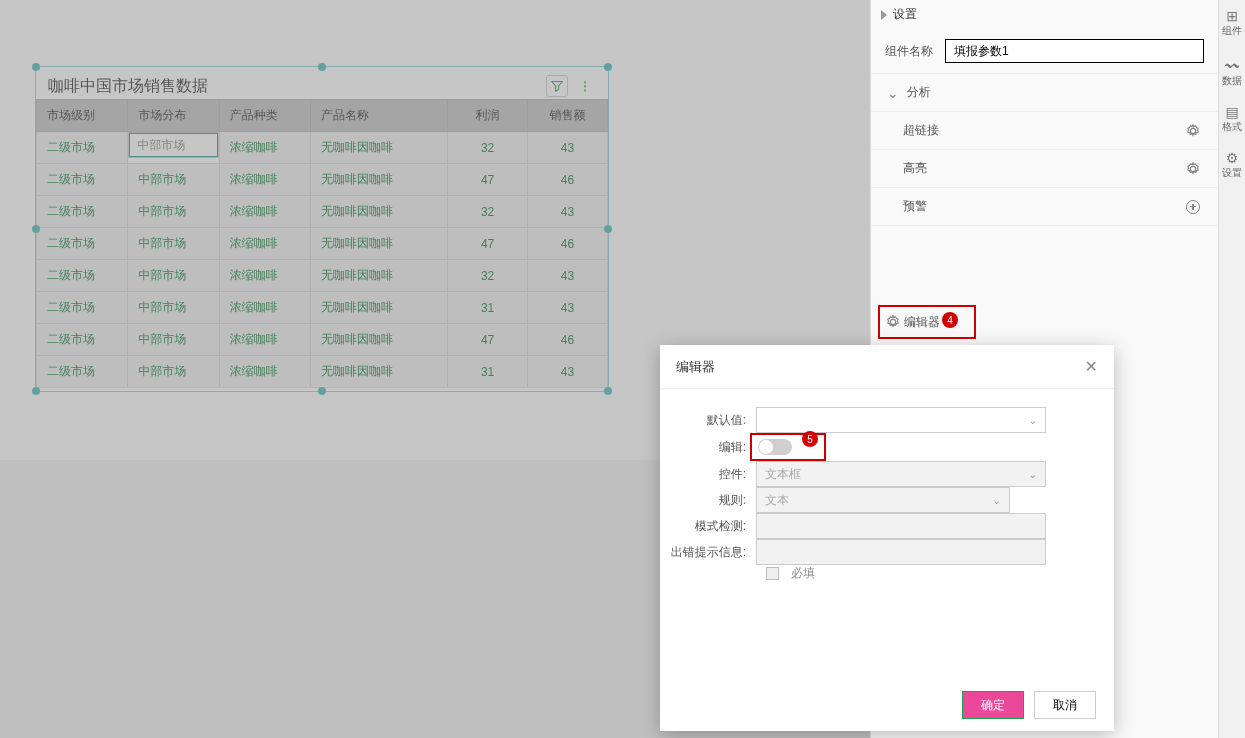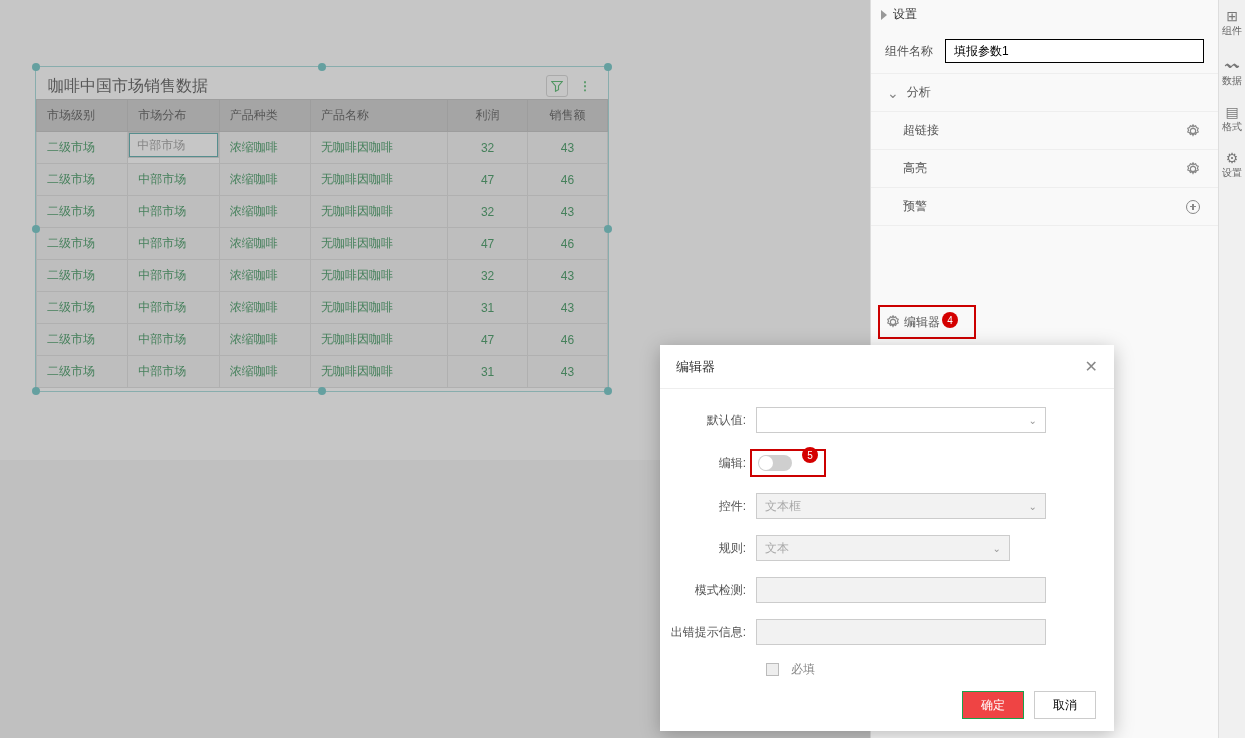--- a/index.html
+++ b/index.html
@@ -50,33 +50,33 @@
   .strip { position:absolute; right:0; top:0; width:27px; bottom:0; background:#f0f0f0; border-left:1px solid #ddd; display:flex; flex-direction:column; align-items:center; font-size:10px; color:#666; }
   .strip .sitem { padding:8px 0; text-align:center; cursor:pointer; width:100%; }
   .strip .sicon { font-size:14px; color:#777; }
 
   
   .dialog { position:absolute; left:660px; top:345px; width:454px; height:386px; background:#fff; box-shadow:0 4px 18px rgba(0,0,0,0.25); font-size:12px; }
   .dlg-hdr { padding:12px 16px; display:flex; align-items:center; border-bottom:1px solid #eee; }
   .dlg-hdr .t { font-size:13px; color:#333; flex:1; }
   .dlg-close { font-size:16px; color:#888; cursor:pointer; }
   .dlg-body { padding:18px 28px 6px 10px; }
-  .f-row { display:flex; align-items:center; margin-bottom:16px; }
+  .f-row { display:flex; align-items:center; }
   .f-row .flbl { width:86px; text-align:right; padding-right:10px; color:#555; }
   .f-row .fctl { flex:1; }
   .sel { display:flex; border:1px solid #ccc; height:26px; align-items:center; padding:0 8px; color:#888; background:#fff; }
   .sel.dis { background:#f2f2f2; color:#aaa; }
   .txt { width:290px; border:1px solid #ccc; height:26px; background:#f2f2f2; }
   .toggle { position:relative; width:34px; height:16px; border-radius:10px; background:#cfcfcf; }
   .toggle::after { content:""; position:absolute; left:1px; top:1px; width:14px; height:14px; background:#fff; border-radius:50%; }
   .edit-box { border:2px solid #cc0000; padding:4px 6px; display:inline-flex; align-items:center; gap:10px; margin-left:-6px; }
   .chkrow { display:flex; align-items:center; gap:6px; padding-left:96px; color:#888; }
   .dlg-ftr { position:absolute; bottom:12px; right:18px; display:flex; gap:10px; }
   .btn { height:28px; padding:0 18px; display:inline-flex; align-items:center; font-size:12px; cursor:pointer; border:1px solid #ccc; background:#fff; }
-  .btn.primary { background:#ef4444; color:#fff; border-color:#19a24b; }
+  .btn.primary { background:#ec4899; color:#fff; border-color:#19a24b; }
 
   svg.gear-svg { width:14px; height:14px; }
   .caret { margin-left:auto; font-size:10px; color:#999; }
 </style>
 </head>
 <body>
 
 <div class="canvas">
 
   <div class="widget">

